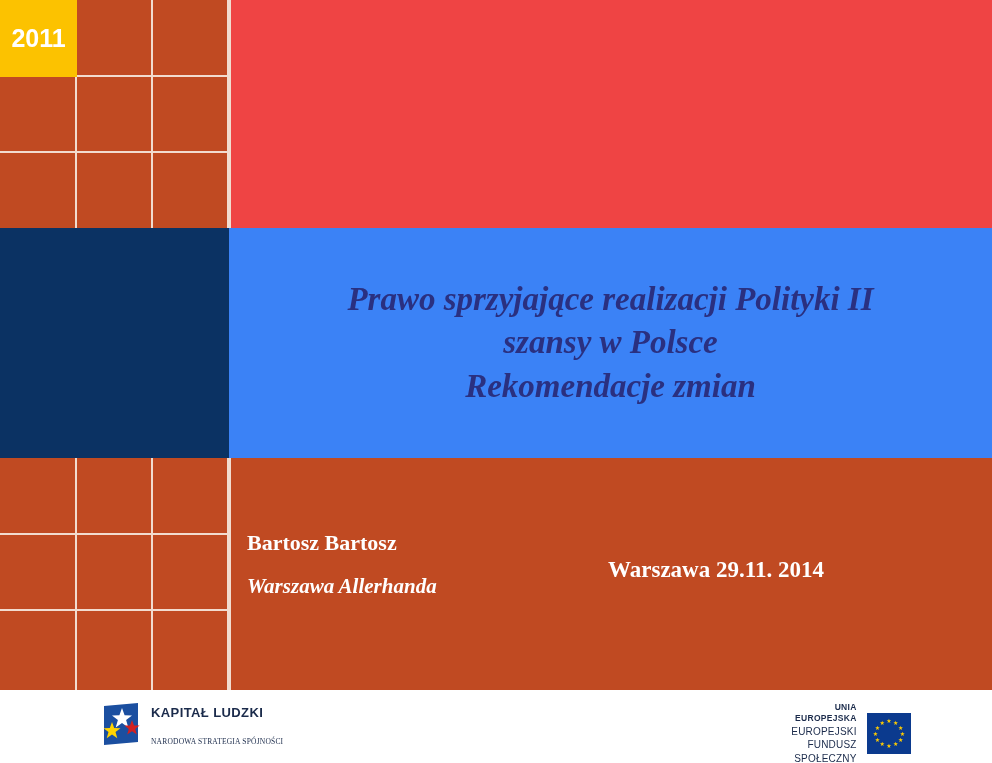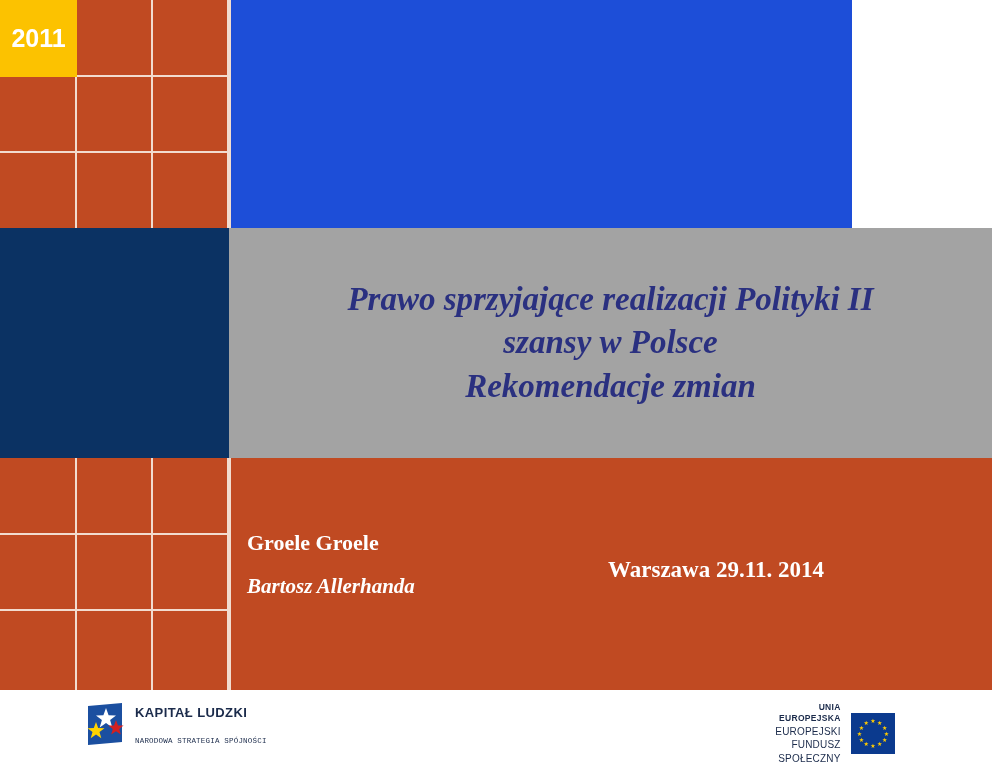--- a/index.html
+++ b/index.html
@@ -16,22 +16,22 @@
     width: 992px;
     height: 763px;
     background: #ffffff;
     overflow: hidden;
   }
 
   
   .band-top {
     position: absolute;
     left: 0; top: 0;
-    width: 852px; height: 228px;
-    background: #1d4ed8;
+    width: 992px; height: 228px;
+    background: #ef4444;
   }
 
   
   .grid-top {
     position: absolute;
     left: 0; top: 0;
     width: 229px; height: 228px;
   }
   .grid-cell {
     position: absolute;
@@ -66,21 +66,21 @@
     left: 229px; top: 0;
     width: 2px; height: 228px;
     background: #F2DCCF;
   }
 
   
   .band-mid {
     position: absolute;
     left: 0; top: 228px;
     width: 992px; height: 230px;
-    background: #a3a3a3;
+    background: #3b82f6;
   }
   .navy-block {
     position: absolute;
     left: 0; top: 0;
     width: 229px; height: 230px;
     background: #0B3263;
   }
   .title-area {
     position: absolute;
     left: 229px; top: 0;
@@ -150,21 +150,21 @@
     color: #ffffff;
     font-family: "Liberation Serif", serif;
     font-size: 23px;
     font-weight: bold;
     line-height: 1;
   }
 
   
   .footer {
     position: absolute;
-    left: 0; top: 690px;
+    left: 16px; top: 690px;
     width: 840px; height: 73px;
     background: #ffffff;
   }
 
   .logo {
     position: absolute;
     display: flex;
     align-items: center;
   }
   .logo-kl   { left: 84px;  top: 12px; }
@@ -176,21 +176,21 @@
     color: #1B2B4B;
   }
   .kl-title {
     font-family: "Liberation Sans", sans-serif;
     font-size: 13px;
     font-weight: bold;
     letter-spacing: 0.4px;
     line-height: 1.1;
   }
   .kl-sub {
-    font-family: Liberation Mono, monospace;
+    font-family: Liberation Serif, serif;
     font-size: 7.5px;
     letter-spacing: 0.2px;
     line-height: 1.2;
     margin-top: 16px;
   }
 
   .parp-word {
     font-family: "Liberation Serif", serif;
     font-size: 27px;
     font-weight: bold;
@@ -274,22 +274,22 @@
       <div class="grid-cell" style="left:77px;  top:77px;  width:76px; height:76px;"></div>
       <div class="grid-cell" style="left:153px; top:77px;  width:76px; height:76px;"></div>
       <div class="grid-cell no-b" style="left:0px;   top:153px; width:77px; height:79px;"></div>
       <div class="grid-cell no-b" style="left:77px;  top:153px; width:76px; height:79px;"></div>
       <div class="grid-cell no-b" style="left:153px; top:153px; width:76px; height:79px;"></div>
     </div>
 
     <div class="vsep-bottom"></div>
 
     <div class="author-block">
-      <p class="author-name">Groele Groele</p>
-      <p class="author-org">Bartosz Allerhanda</p>
+      <p class="author-name">Bartosz Bartosz</p>
+      <p class="author-org">Warszawa Allerhanda</p>
     </div>
 
     <p class="event-place">Warszawa 29.11. 2014</p>
   </div>
 
   <div class="footer">
 
     <div class="logo logo-kl">
       <span>
         <svg width="42" height="44" viewBox="0 0 42 44" aria-hidden="true">

